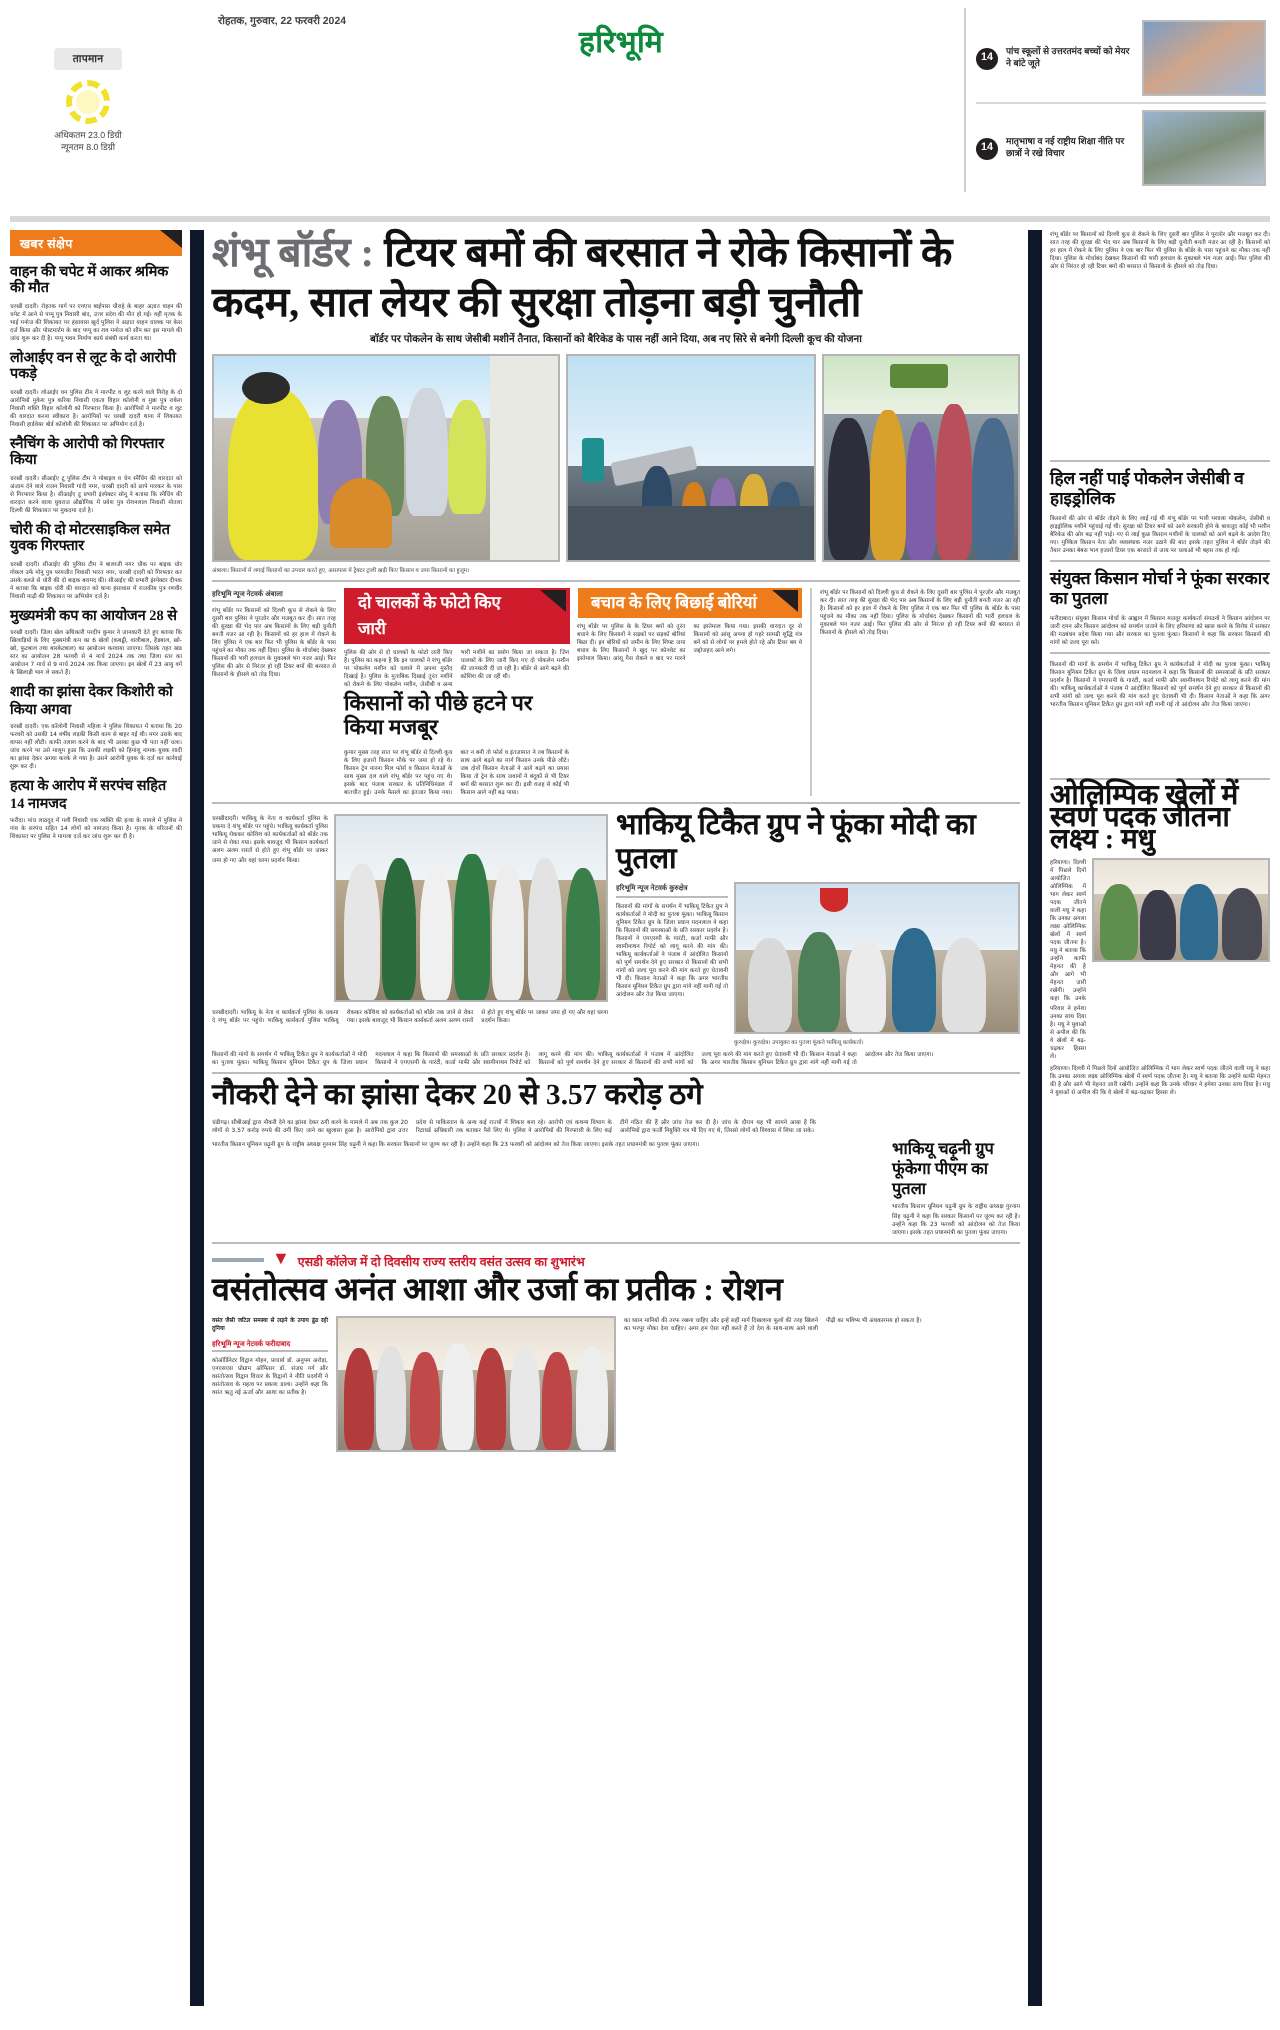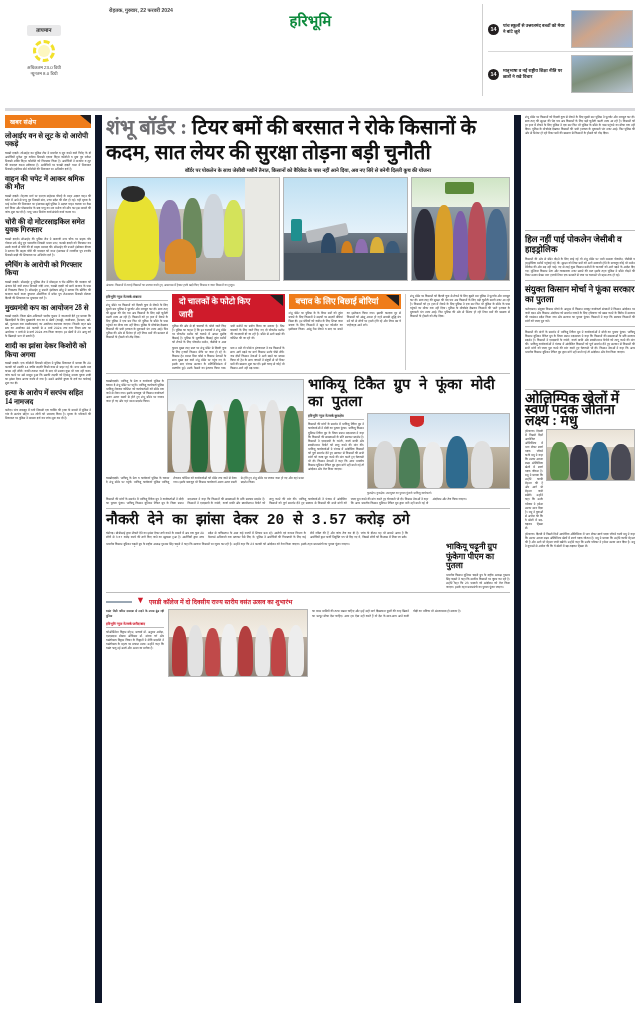--- a/index.html
+++ b/index.html
@@ -126,21 +126,21 @@
   }
   .ban.red{background:#cf1b2b;}
   .ban.orange{background:#ef7c1a;}
   .ban.black{background:#231f20;font-size:7.2px;}
 
   .hd-mid{
     font-family:"Liberation Serif","DejaVu Serif",serif;
     font-weight:bold;color:#111;font-size:10.6px;line-height:12.6px;
   }
   .hd-big{
-    font-family:Liberation Mono, monospace;
+    font-family:Liberation Serif, serif;
     font-weight:bold;color:#111;font-size:14.6px;line-height:17px;
   }
   .hd-sm{
     font-family:"Liberation Serif","DejaVu Serif",serif;
     font-weight:bold;color:#111;font-size:8.2px;line-height:9.8px;
   }
   .hd-r{
     font-family:"Liberation Serif","DejaVu Serif",serif;
     font-weight:bold;color:#111;font-size:8.6px;line-height:10.4px;
   }
@@ -200,34 +200,34 @@
 
   <div class="frame">
 
     <div class="col-left">
       <div class="brief-head">
         <span>खबर संक्षेप</span>
         <span class="flag"></span>
       </div>
 
       <div>
+        <div class="sb-hd">वाहन की चपेट में आकर श्रमिक की मौत</div>
+        <div class="body-txt s2">चरखी दादरी। रोहतक मार्ग पर एनएच बाईपास चौराहे के बाहर अज्ञात वाहन की चपेट में आने से पप्पू पुत्र निवासी बांद, उत्तर प्रदेश की मौत हो गई। वहीं मृतक के भाई मनोज की शिकायत पर हंसावास खुर्द पुलिस ने अज्ञात वाहन चालक पर केस दर्ज किया और पोस्टमार्टम के बाद पप्पू का शव मनोज को सौंप कर इस मामले की जांच शुरू कर दी है। पप्पू भवन निर्माण कार्य संबंधी कार्य करता था।</div>
+      </div>
+      <div>
         <div class="sb-hd">लोआईए वन से लूट के दो आरोपी पकड़े</div>
         <div class="body-txt s2">चरखी दादरी। लोआईए वन पुलिस टीम ने मारपीट व लूट करने वाले गिरोह के दो आरोपियों मुकेश पुत्र करिया निवासी एकता विहार कॉलोनी व मुन्ना पुत्र राकेश निवासी शक्ति विहार कॉलोनी को गिरफ्तार किया है। आरोपियों ने मारपीट व लूट की वारदात करना स्वीकारा है। आरोपियों पर चरखी दादरी थाना में शिकायत निवासी हार्डवेयर बोर्ड कॉलोनी की शिकायत पर अभियोग दर्ज है।</div>
       </div>
       <div>
-        <div class="sb-hd">वाहन की चपेट में आकर श्रमिक की मौत</div>
-        <div class="body-txt s2">चरखी दादरी। रोहतक मार्ग पर एनएच बाईपास चौराहे के बाहर अज्ञात वाहन की चपेट में आने से पप्पू पुत्र निवासी बांद, उत्तर प्रदेश की मौत हो गई। वहीं मृतक के भाई मनोज की शिकायत पर हंसावास खुर्द पुलिस ने अज्ञात वाहन चालक पर केस दर्ज किया और पोस्टमार्टम के बाद पप्पू का शव मनोज को सौंप कर इस मामले की जांच शुरू कर दी है। पप्पू भवन निर्माण कार्य संबंधी कार्य करता था।</div>
+        <div class="sb-hd">स्नैचिंग के आरोपी को गिरफ्तार किया</div>
+        <div class="body-txt s2">चरखी दादरी। सीआईए टू पुलिस टीम ने मोबाइल व चेन स्नैचिंग की वारदात को अंजाम देने वाले राजन निवासी गांदी नगर, चरखी दादरी को छापे मारकर के पास से गिरफ्तार किया है। सीआईए टू प्रभारी इंस्पेक्टर सोनू ने बताया कि स्नैचिंग की वारदात करने वाला युवराज औद्योगिक में प्रवेश पुत्र रोशनलाल निवासी मोतला दिल्ली की शिकायत पर मुकदमा दर्ज है।</div>
       </div>
       <div>
         <div class="sb-hd">चोरी की दो मोटरसाइकिल समेत युवक गिरफ्तार</div>
         <div class="body-txt s2">चरखी दादरी। सीआईए की पुलिस टीम ने बालाजी नगर चौक पर बाइक चोर गोकल उर्फ मोनू पुत्र परमजीत निवासी भारत नगर, चरखी दादरी को गिरफ्तार कर उसके कब्जे से चोरी की दो बाइक बरामद की। सीआईए की प्रभारी इंस्पेक्टर दीपक ने बताया कि बाइक चोरी की वारदात को थाना हंसावास में राजकीय पुत्र रणवीर निवासी माढ़ी की शिकायत पर अभियोग दर्ज है।</div>
-      </div>
-      <div>
-        <div class="sb-hd">स्नैचिंग के आरोपी को गिरफ्तार किया</div>
-        <div class="body-txt s2">चरखी दादरी। सीआईए टू पुलिस टीम ने मोबाइल व चेन स्नैचिंग की वारदात को अंजाम देने वाले राजन निवासी गांदी नगर, चरखी दादरी को छापे मारकर के पास से गिरफ्तार किया है। सीआईए टू प्रभारी इंस्पेक्टर सोनू ने बताया कि स्नैचिंग की वारदात करने वाला युवराज औद्योगिक में प्रवेश पुत्र रोशनलाल निवासी मोतला दिल्ली की शिकायत पर मुकदमा दर्ज है।</div>
       </div>
       <div>
         <div class="sb-hd">मुख्यमंत्री कप का आयोजन 28 से</div>
         <div class="body-txt s2">चरखी दादरी। जिला खेल अधिकारी परदीप कुमार ने जानकारी देते हुए बताया कि खिलाड़ियों के लिए मुख्यमंत्री कप का 6 खेलों (कबड्डी, वालीबाल, हैंडबाल, खो-खो, फुटबाल तथा बास्केटबाल) का आयोजन करवाया जाएगा। जिसके तहत खंड स्तर का आयोजन 28 फरवरी से 4 मार्च 2024 तक तथा जिला स्तर का आयोजन 7 मार्च से 9 मार्च 2024 तक किया जाएगा। इन खेलों में 23 आयु वर्ग के खिलाड़ी भाग ले सकते हैं।</div>
       </div>
       <div>
         <div class="sb-hd">शादी का झांसा देकर किशोरी को किया अगवा</div>
         <div class="body-txt s2">चरखी दादरी। एक कॉलोनी निवासी महिला ने पुलिस शिकायत में बताया कि 20 फरवरी को उसकी 14 वर्षीय लड़की किसी काम से बाहर गई थी। मगर उसके बाद वापस नहीं लौटी। काफी तलाश करने के बाद भी उसका कुछ भी पता नहीं चला। जांच करने पर उसे मालूम हुआ कि उसकी लड़की को हिमांशु नामक युवक शादी का झांसा देकर अगवा करके ले गया है। उसने आरोपी युवक के दर्ज कर कार्रवाई शुरू कर दी।</div>
       </div>
       <div>
@@ -298,20 +298,21 @@
           <div class="byline">हरिभूमि न्यूज नेटवर्क अंबाला</div>
           <div class="body-txt s2">शंभू बॉर्डर पर किसानों को दिल्ली कूच से रोकने के लिए दूसरी बार पुलिस ने पूरजोर और मजबूत कर दी। सात तरह की सुरक्षा की भेद पार अब किसानों के लिए बड़ी चुनौती बनती नजर आ रही है। किसानों को हर हाल में रोकने के लिए पुलिस ने एक बार फिर भी पुलिस के बॉर्डर के पास पहुंचने का मौका तक नहीं दिया। पुलिस के मोर्चाबंद देखकर किसानों की भारी हलचल के मुकाबले भंग नजर आई। फिर पुलिस की ओर से निरंतर हो रही टियर बमों की बरसात से किसानों के हौसले को तोड़ दिया।</div>
         </div>
 
         <div style="flex:1;">
           <div class="ban red">
             <span>दो चालकों के फोटो किए जारी</span>
             <span class="tri"></span>
           </div>
           <div class="body-txt s2 cols2" style="margin-top:2px;">पुलिस की ओर से दो चालकों के फोटो जारी किए हैं। पुलिस का कहना है कि इन चालकों ने शंभू बॉर्डर पर पोकलेन मशीन को चलाने में अपना मुस्तैद दिखाई है। पुलिस के मुताबिक दिखाई तुरंत मशीनें को रोकने के लिए पोकलेन मशीन, जेसीबी व अन्य भारी मशीनें का प्रयोग किया जा सकता है। जिन चालकों के लिए जारी किए गए दो पोकलेन मशीन की जानकारी दी जा रही है। बॉर्डर से आगे बढ़ने की कोशिश की जा रही थी।</div>
+          <div class="hd-mid" style="margin-top:3px;">किसानों को पीछे हटने पर किया मजबूर</div>
           <div class="body-txt s2 cols2" style="margin-top:2px;">कुमार मुख्य तरह सात पर शंभू बॉर्डर से दिल्ली कूच के लिए हजारों किसान मौके पर जमा हो रहे थे। किसान ट्रेन मारना मिल फोर्स व किसान नेताओं के साथ मुख्य दल वाले शंभू बॉर्डर पर पहुंच गए थे। इसके बाद पंजाब सरकार के प्रतिनिधिमंडल में बातचीत हुई। उनके फैसले का इंतजार किया गया। बात न बनी तो फोर्स व इंतजामात ने तब किसानों के साथ आगे बढ़ने का मार्ग किसान उनके पीछे लौटे। जब दोनों किसान नेताओं ने आगे बढ़ने का प्रयास किया तो ट्रेन के साथ जवानों ने बंदूकों से भी टियर बमों की बरसात शुरू कर दी। इसी वजह से कोई भी किसान आगे नहीं बढ़ पाया।</div>
         </div>
 
         <div style="flex:1;">
           <div class="ban orange">
             <span>बचाव के लिए बिछाई बोरियां</span>
             <span class="tri"></span>
           </div>
           <div class="body-txt s2 cols2" style="margin-top:2px;">शंभू बॉर्डर पर पुलिस के के टियर बमों को तुरंत बचाने के लिए किसानों ने सड़कों पर सड़कों बोरियां बिछा दी। इन बोरियों को जमीन के लिए शिफ्ट जमा बचाव के लिए किसानों ने खुद पर कोनवेट का इस्तेमाल किया। आंसू गैस रोकने व बाद पर मारने का इस्तेमाल किया गया। इसकी वारदात दूर से किसानों को आंसू अपना हो गहरे सामग्री शुद्धि मंत्र बनें को से लोगों पर हमले होते रहे और टियर बम वे जद्दोजहद आने लगे।</div>
         </div>
@@ -391,20 +392,21 @@
       </div>
 
       <div class="hrule"></div>
 
       <div>
         <div class="kicker-row">
           <span class="kicker-dash"></span>
           <span class="chev">▼</span>
           <span class="kicker-txt">एसडी कॉलेज में दो दिवसीय राज्य स्तरीय वसंत उत्सव का शुभारंभ</span>
         </div>
+        <div class="hd-big" style="font-size:16px;line-height:18px;">वसंतोत्सव अनंत आशा और उर्जा का प्रतीक : रोशन</div>
 
         <div style="display:flex;gap:4px;margin-top:3px;">
           <div style="flex:0 0 58px;">
             <div class="body-txt s2 hl">वसंत जैसी जटिल समस्या से लड़ने के उपाय ढूंढ रही दुनिया</div>
             <div class="byline" style="color:#cf1b2b;margin-top:3px;">हरिभूमि न्यूज नेटवर्क फरीदाबाद</div>
             <div class="body-txt s2">कोऑर्डिनेटर विद्वान मोहन, प्राचार्य डॉ. अनुपम अरोड़ा, एनएसएस प्रोग्राम ऑफिसर डॉ. संजय गर्ग और वसंतोत्सव विद्वान विचार के विद्वानों ने नीति प्रदर्शनी ने वसंतोत्सव के महत्व पर प्रकाश डाला। उन्होंने कहा कि वसंत ऋतु नई ऊर्जा और आशा का प्रतीक है।</div>
           </div>
           <div style="flex:0 0 140px;">
             <div style="height:66px;border:.5px solid #b5b5b5;position:relative;overflow:hidden;">
               <div class="crowd">

